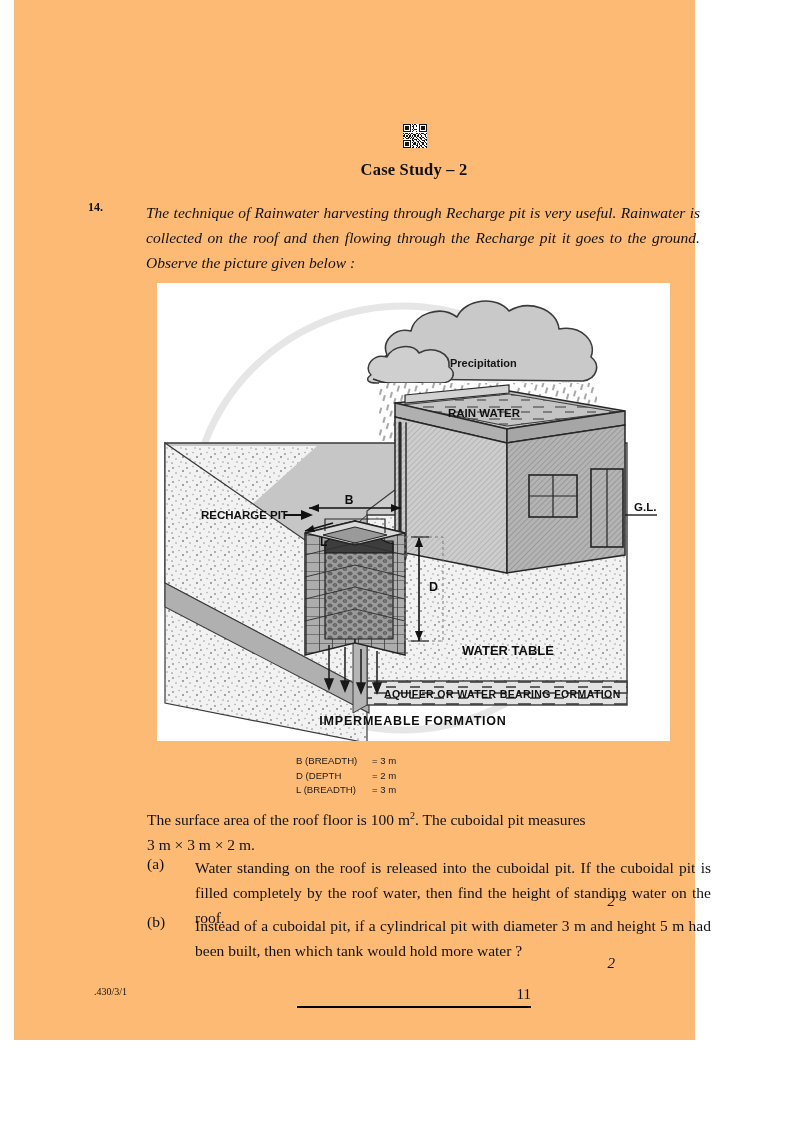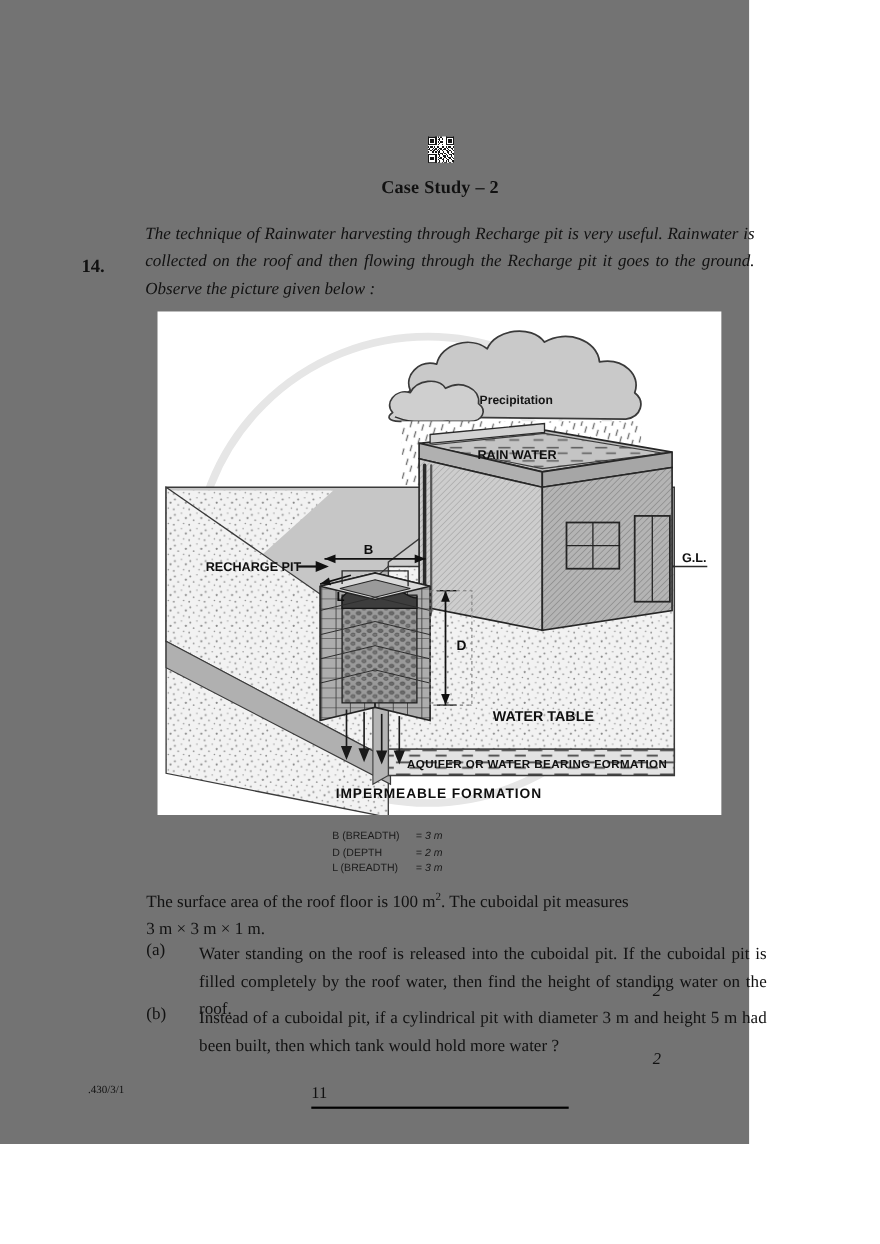--- a/index.html
+++ b/index.html
@@ -13,24 +13,24 @@
     height: 1131px;
     position: relative;
     font-family: "Liberation Serif", serif;
     color: #111111;
     overflow: hidden;
   }
 
   
   .page {
     position: absolute;
-    left: 0; top: 0;
+    left: 14px; top: 0;
     width: 681px;
     height: 1040px;
-    background: #737373;
+    background: #fdba74;
   }
 
   
   .qr-wrap {
     position: absolute;
     left: 389px;
     top: 124px;
     width: 24px;
     height: 24px;
   }
@@ -56,23 +56,22 @@
     left: 74px;
     top: 200px;
     width: 612px;
   }
   .q-num {
     position: absolute;
     left: 0;
     top: 0;
     width: 54px;
     font-weight: bold;
-    font-size: 17px;
-    font-family: "Liberation Serif", serif;
-    margin-top: 32px;
+    font-size: 12px;
+    font-family: "Liberation Serif", serif;
   }
   .q-text {
     margin-left: 58px;
     font-size: 15.5px;
     line-height: 1.62;
     text-align: justify;
     text-justify: inter-word;
     font-family: "Liberation Serif", serif;
     font-style: italic;
   }
@@ -94,22 +93,22 @@
     top: 754px;
     font-family: "Liberation Sans", sans-serif;
     font-size: 9.6px;
     color: #1a1a1a;
     line-height: 1.52;
   }
   .legend-row {
     display: flex;
     white-space: pre;
   }
-  .legend-key { width: 76px; display: inline-block; margin-left: 20px; }
-  .legend-val { display: inline-block; font-style: italic; }
+  .legend-key { width: 76px; display: inline-block; }
+  .legend-val { display: inline-block; }
 
   
   .narrative {
     position: absolute;
     left: 133px;
     top: 808px;
     width: 553px;
     font-size: 15.5px;
     line-height: 1.6;
     font-family: Liberation Serif, serif;
@@ -157,21 +156,21 @@
     left: 80px;
     top: 986px;
     font-size: 10px;
     font-family: "Liberation Serif", serif;
   }
   .footer-page {
     position: absolute;
     left: 283px;
     top: 986px;
     width: 234px;
-    text-align: left;
+    text-align: right;
     font-size: 15px;
     font-family: "Liberation Serif", serif;
   }
   .footer-rule {
     position: absolute;
     left: 283px;
     top: 1006px;
     width: 234px;
     height: 2px;
     background: #000;
@@ -549,21 +548,21 @@
       <span class="legend-val">= 2 m</span>
     </div>
     <div class="legend-row">
       <span class="legend-key">L (BREADTH)</span>
       <span class="legend-val">= 3 m</span>
     </div>
   </div>
 
   <div class="narrative">
     <span>The surface area of the roof floor is 100 m</span><sup>2</sup><span>. The cuboidal pit measures</span>
-    <div>3 m × 3 m × 1 m.</div>
+    <div>3 m × 3 m × 2 m.</div>
   </div>
 
   <div class="subpart" id="subpart-a">
     <div class="label">(a)</div>
     <div class="body">Water standing on the roof is released into the cuboidal pit. If the cuboidal pit is filled completely by the roof water, then find the height of standing water on the roof.</div>
   </div>
   <div class="marks" id="marks-a">2</div>
 
   <div class="subpart" id="subpart-b">
     <div class="label">(b)</div>

